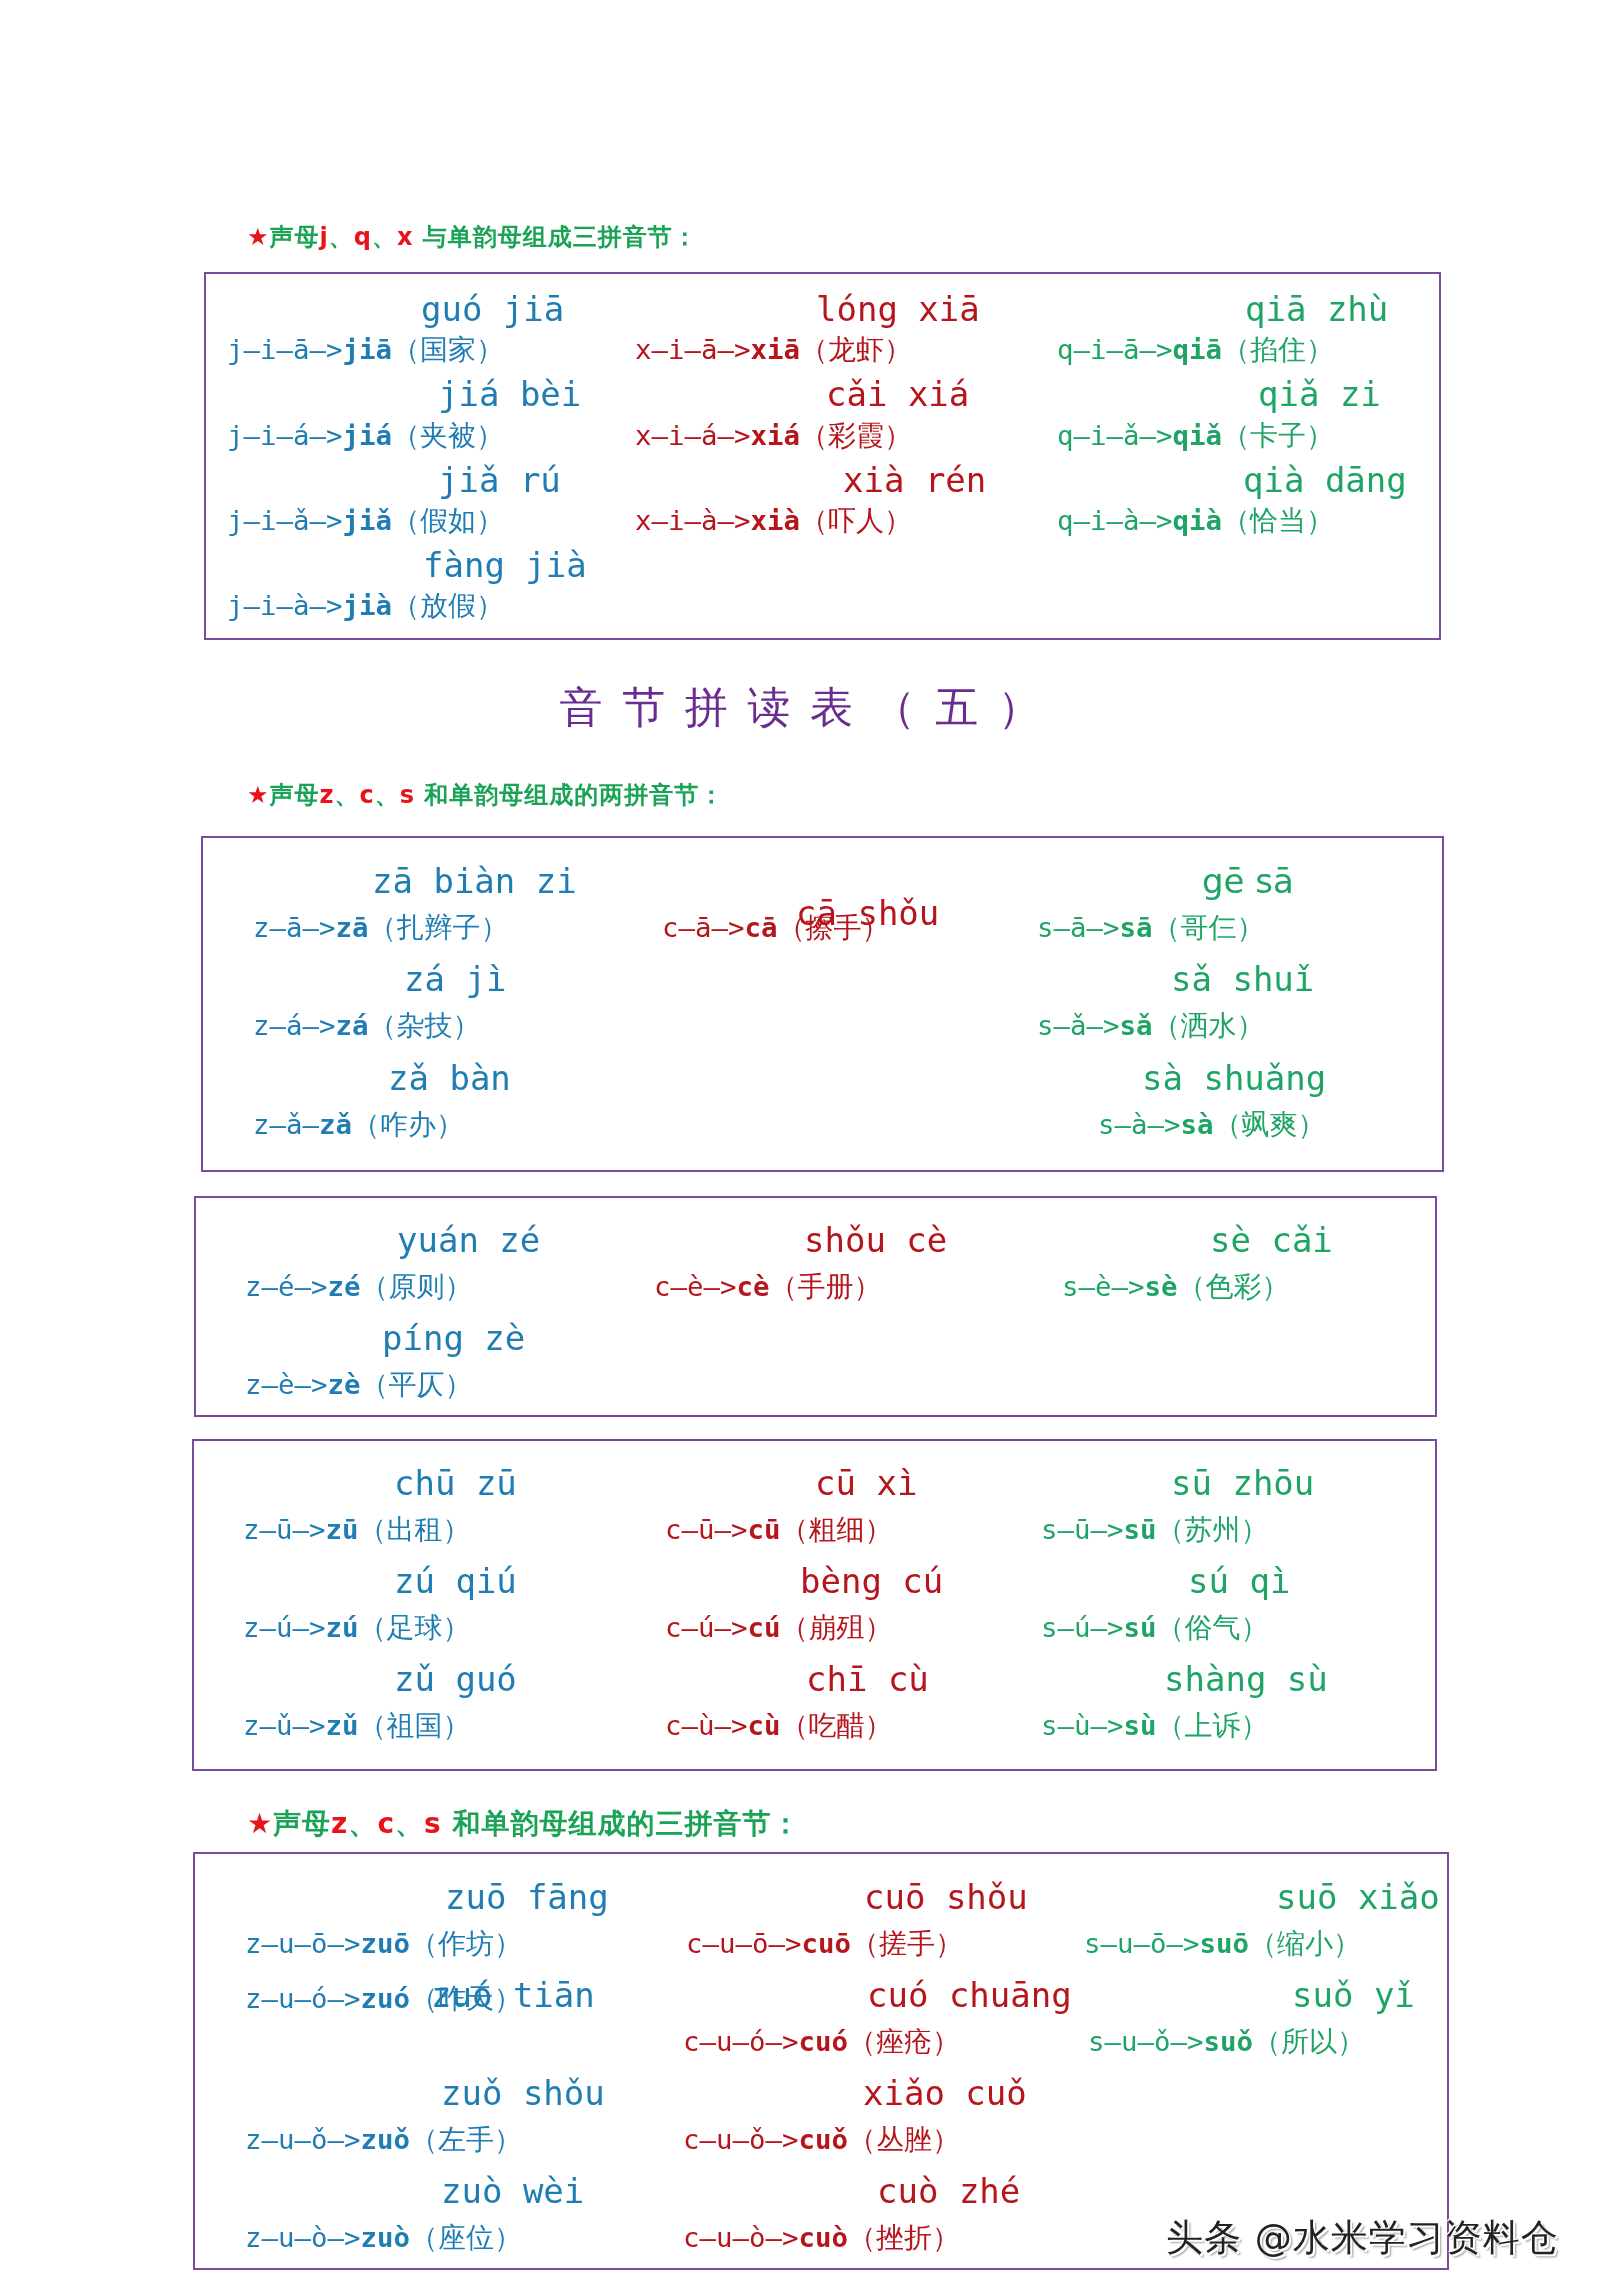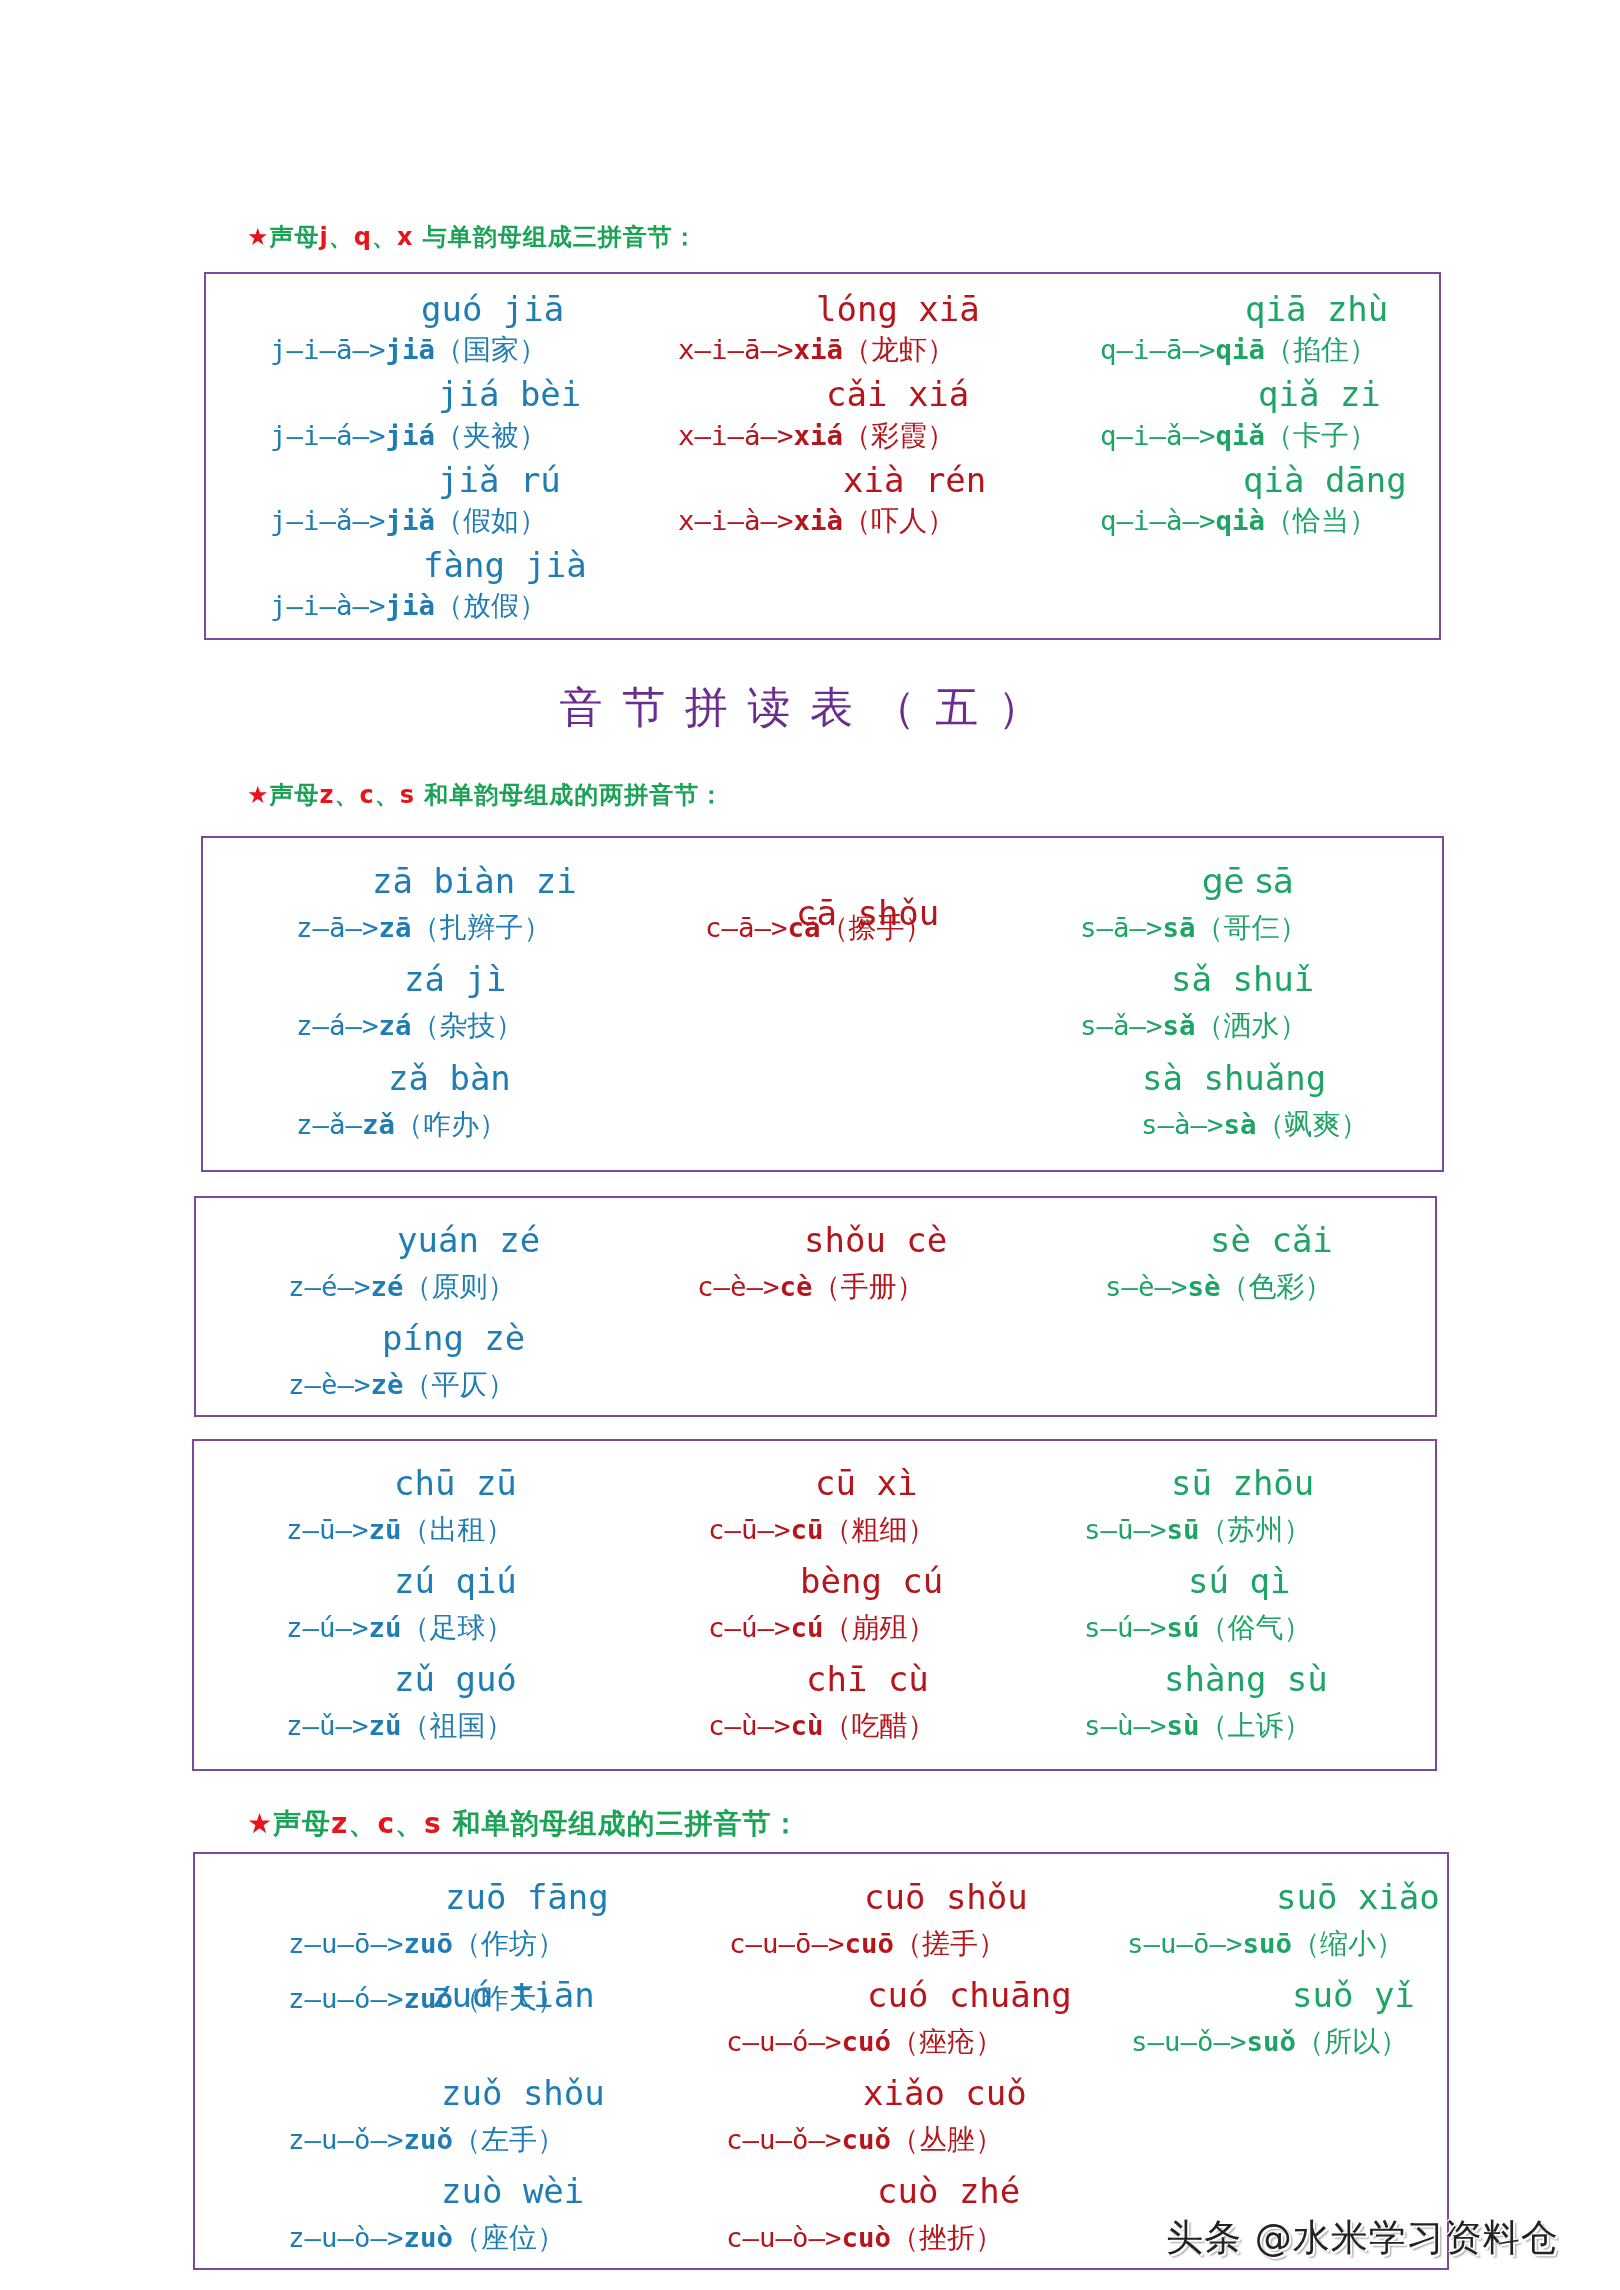--- a/index.html
+++ b/index.html
@@ -4,21 +4,21 @@
 <style>
   html, body { margin:0; padding:0; background:#ffffff; }
   body { width:1620px; height:2291px; position:relative; overflow:hidden;
          font-family: "DejaVu Sans", "Liberation Sans", sans-serif; }
   .section-header { position:absolute; font-size:24px; font-weight:bold; color:#1aa355; white-space:nowrap; letter-spacing:1px; }
   .section-header .star { color:#e8141b; }
   .section-header .letter { color:#e8141b; font-family:"DejaVu Sans", sans-serif; font-weight:bold; }
   .box { position:absolute; border:2.9px solid #7a4a9c; box-sizing:border-box; background:#fff; }
   .page-title { position:absolute; left:0; width:100%; text-align:center; top:679px; font-size:43px; font-family:"DejaVu Serif", serif; color:#6a2c8e; letter-spacing:19.6px; }
   .pinyin { position:absolute; white-space:nowrap; font-family:"DejaVu Sans Mono", monospace; font-size:34px; text-align:right; }
-  .formula { position:absolute; white-space:nowrap; font-family:"DejaVu Sans Mono", monospace; font-size:27.4px;margin-left:43px; }
+  .formula { position:absolute; white-space:nowrap; font-family:"DejaVu Sans Mono", monospace; font-size:27.4px; }
   .formula .result { font-weight:bold; }
   .formula .word { font-family:"DejaVu Serif", serif; font-size:28px; }
   .blue { color:#1f7db3; }
   .red { color:#b5151b; }
   .green { color:#1ea465; }
   .watermark { position:absolute; left:1166px; top:2213px; font-size:37px; color:#222; letter-spacing:1px;
                text-shadow: 2px 2px 0 #fff, -1px -1px 0 #fff, 2.9px 2.9px 2px #999; white-space:nowrap; }
 </style>
 </head>
 <body>

